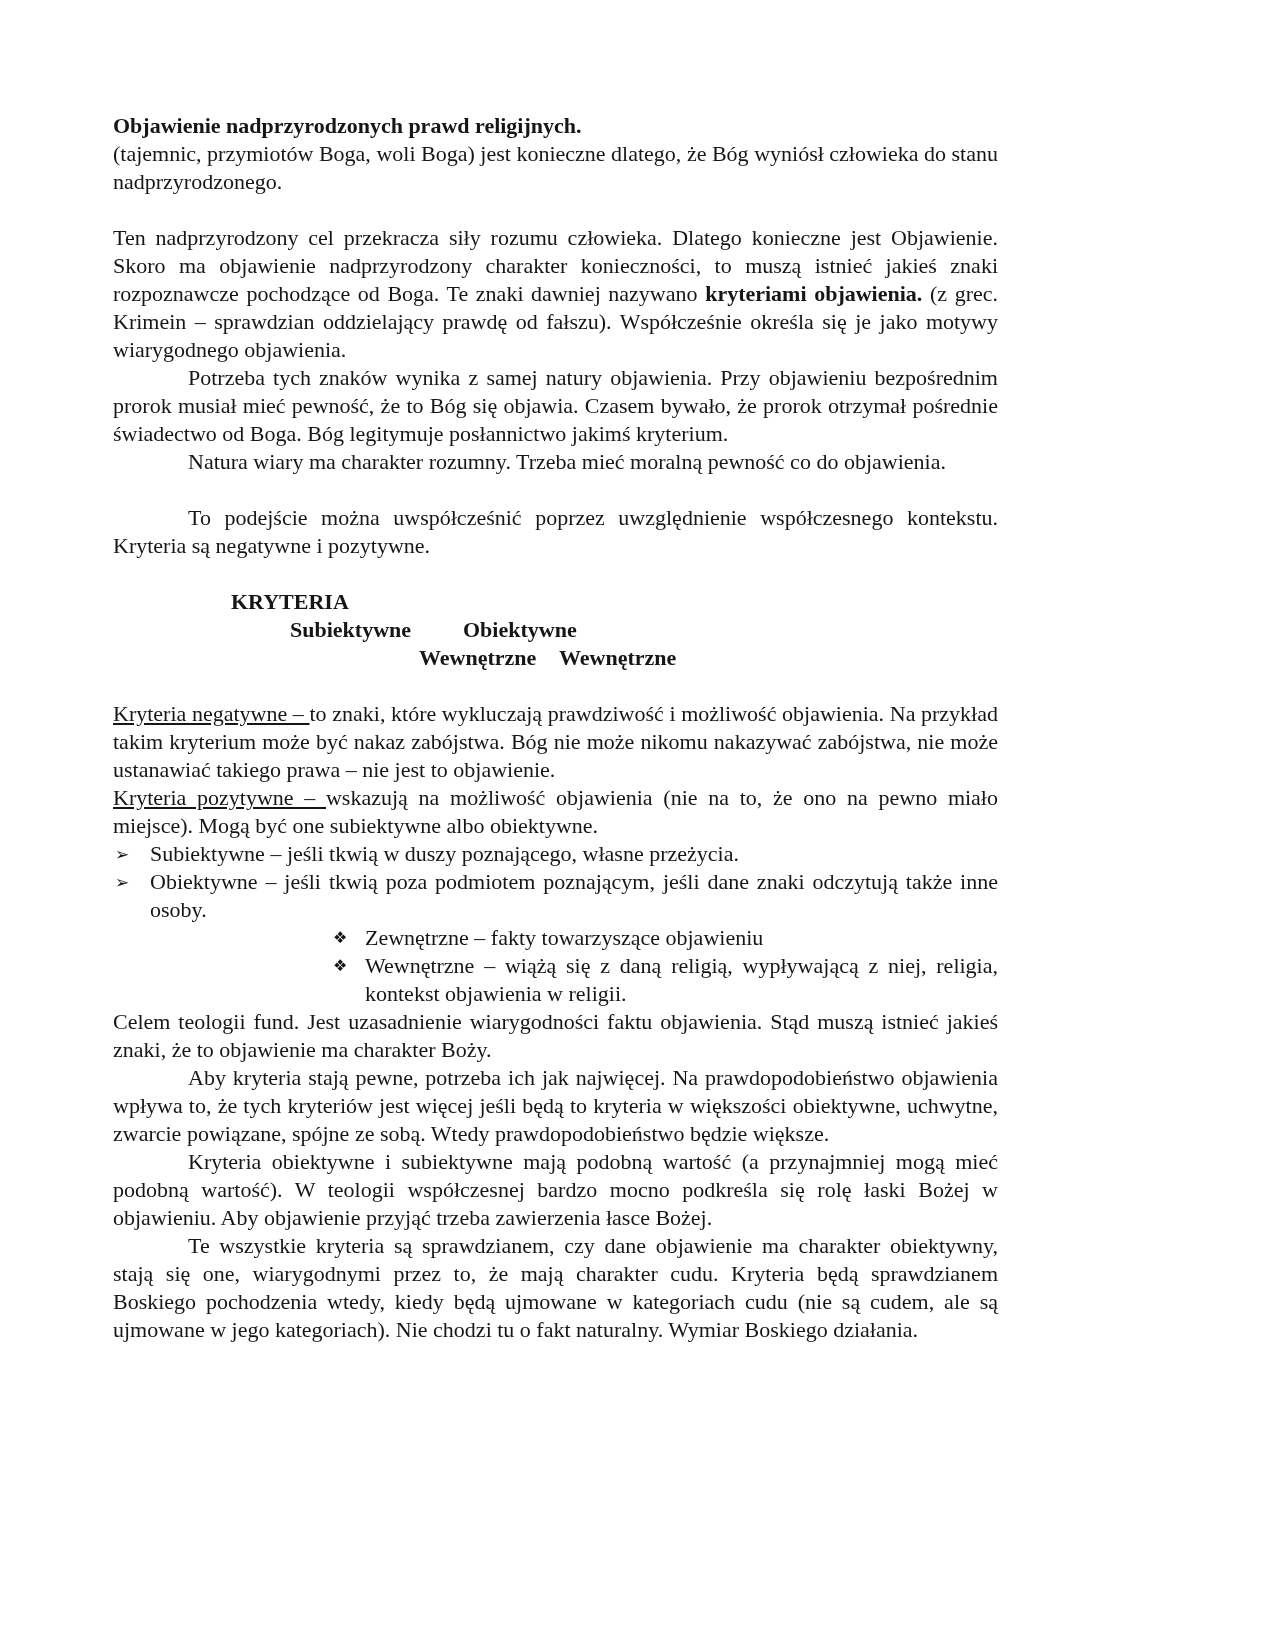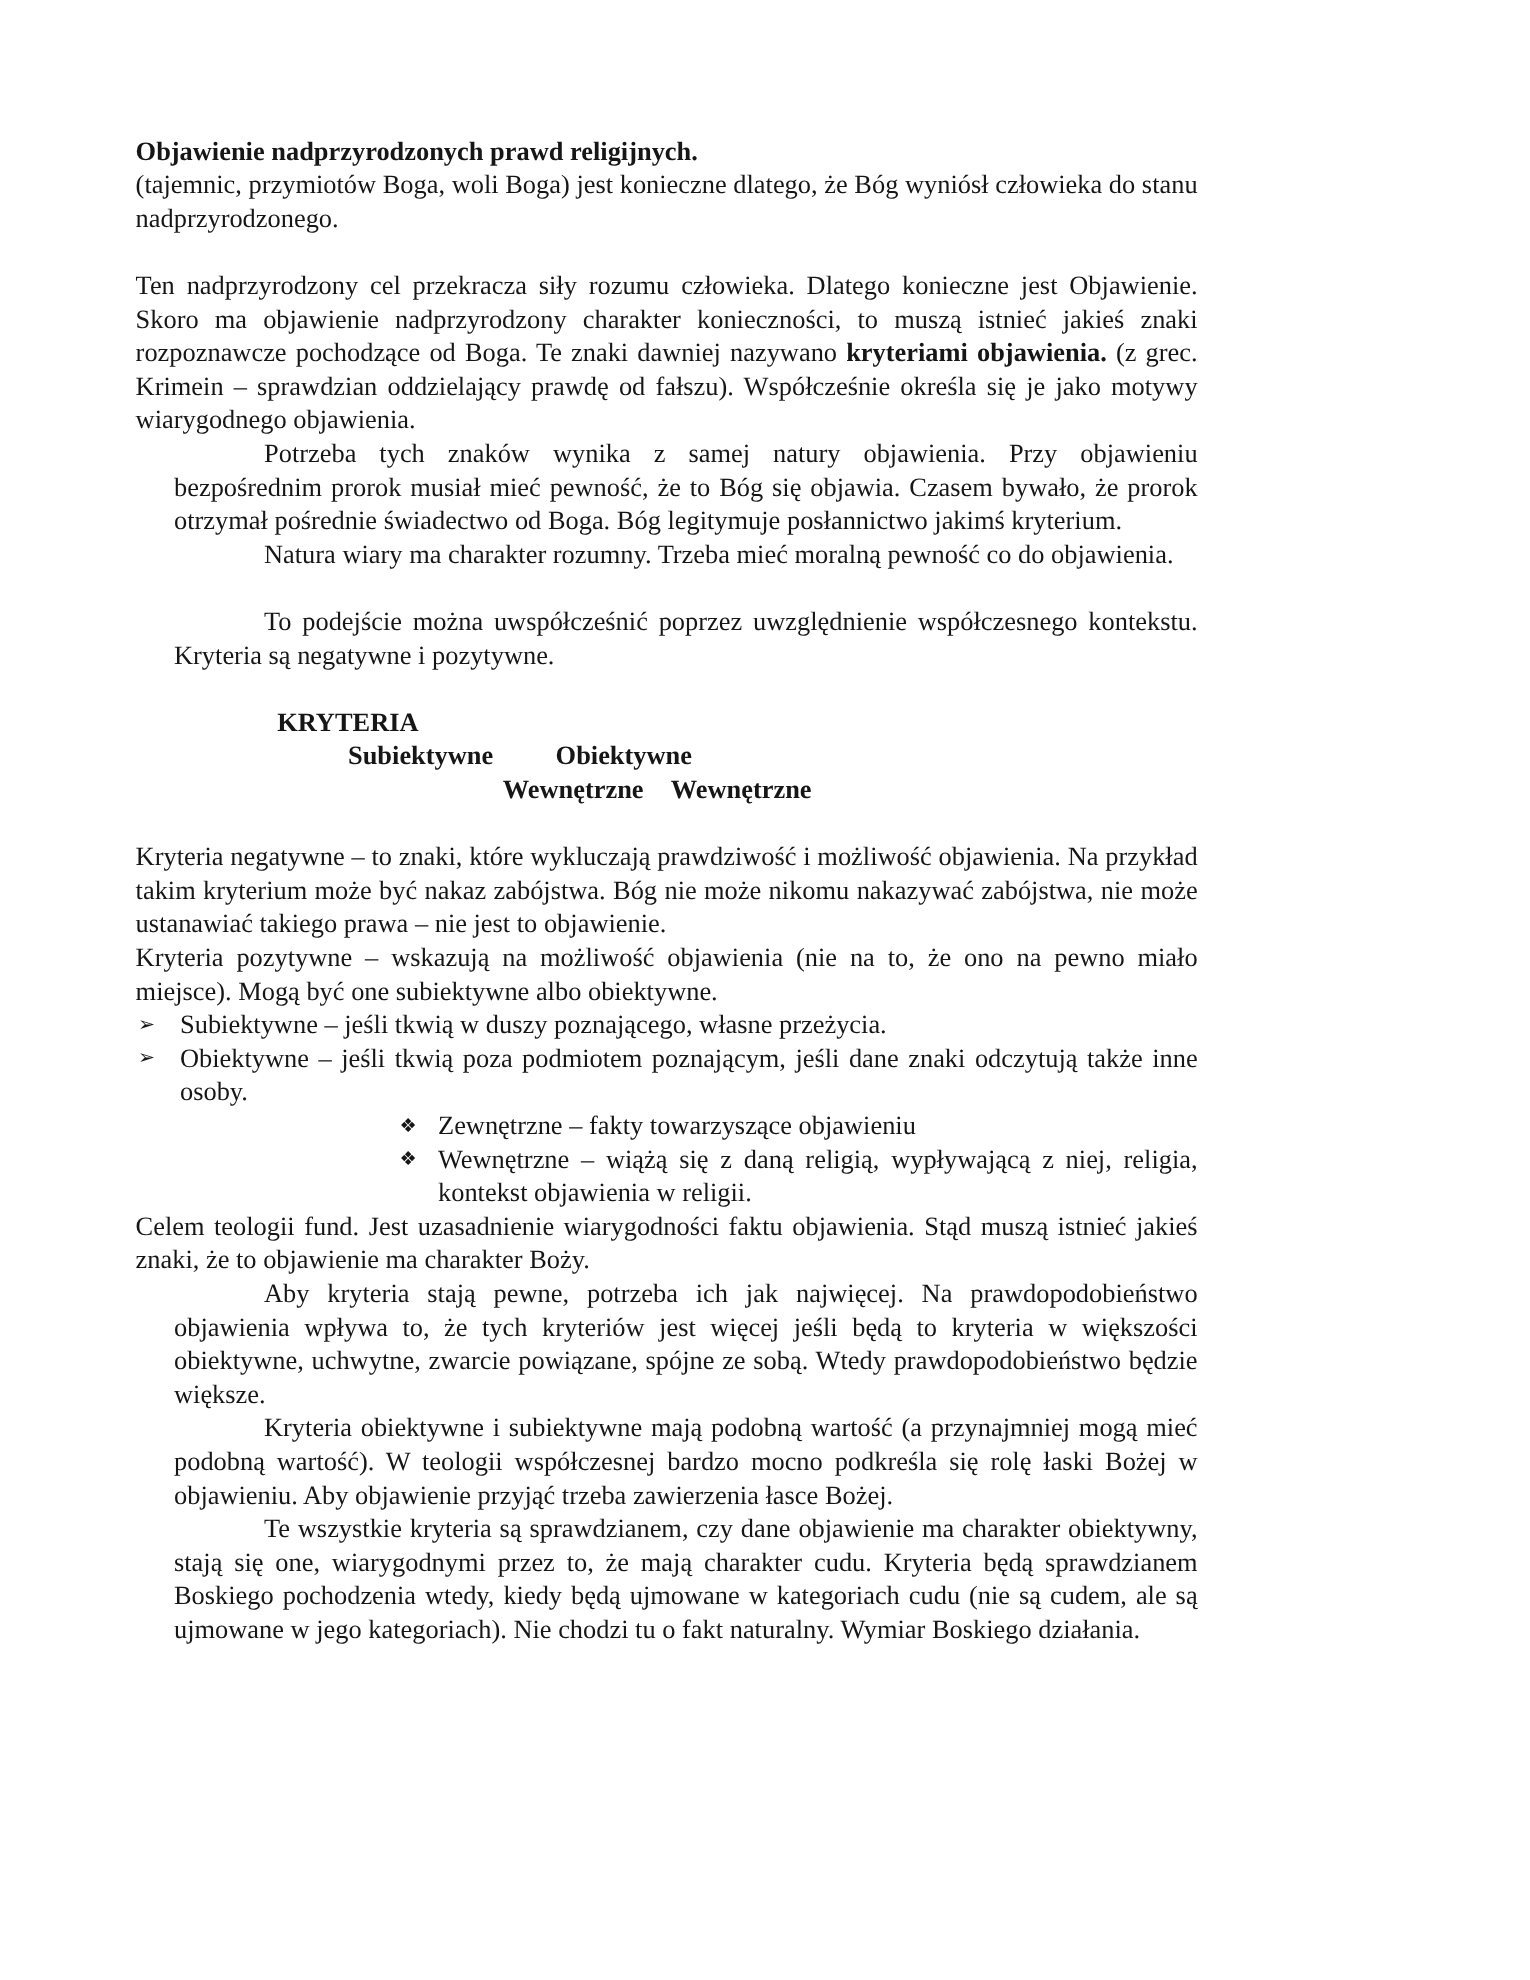--- a/index.html
+++ b/index.html
@@ -12,24 +12,24 @@
     line-height:28px;
     overflow:hidden;
   }
   .page{
     box-sizing:border-box;
     width:1110px;height:1650px;
     padding:112px 112px 0 113px;
   }
   p{margin:0;text-align:justify;}
   .gap{margin-top:28px;}
-  .ind{text-indent:75px;margin-left:32px;}
+  .ind{text-indent:75px;}
   .b{font-weight:bold;}
   .i{}
-  .u{}
+  .u{text-decoration:underline;}
   .krow{position:relative;height:28px;font-weight:bold;}
   .krow span{position:absolute;top:0;white-space:nowrap;}
   .li1{position:relative;padding-left:37px;text-align:justify;}
   .li2{position:relative;margin-left:217px;padding-left:35px;text-align:justify;}
   .marker{
     position:absolute;left:2px;top:0;
     font-family:"DejaVu Sans",sans-serif;
     font-size:17px;line-height:28px;
     text-align:left;
   }

